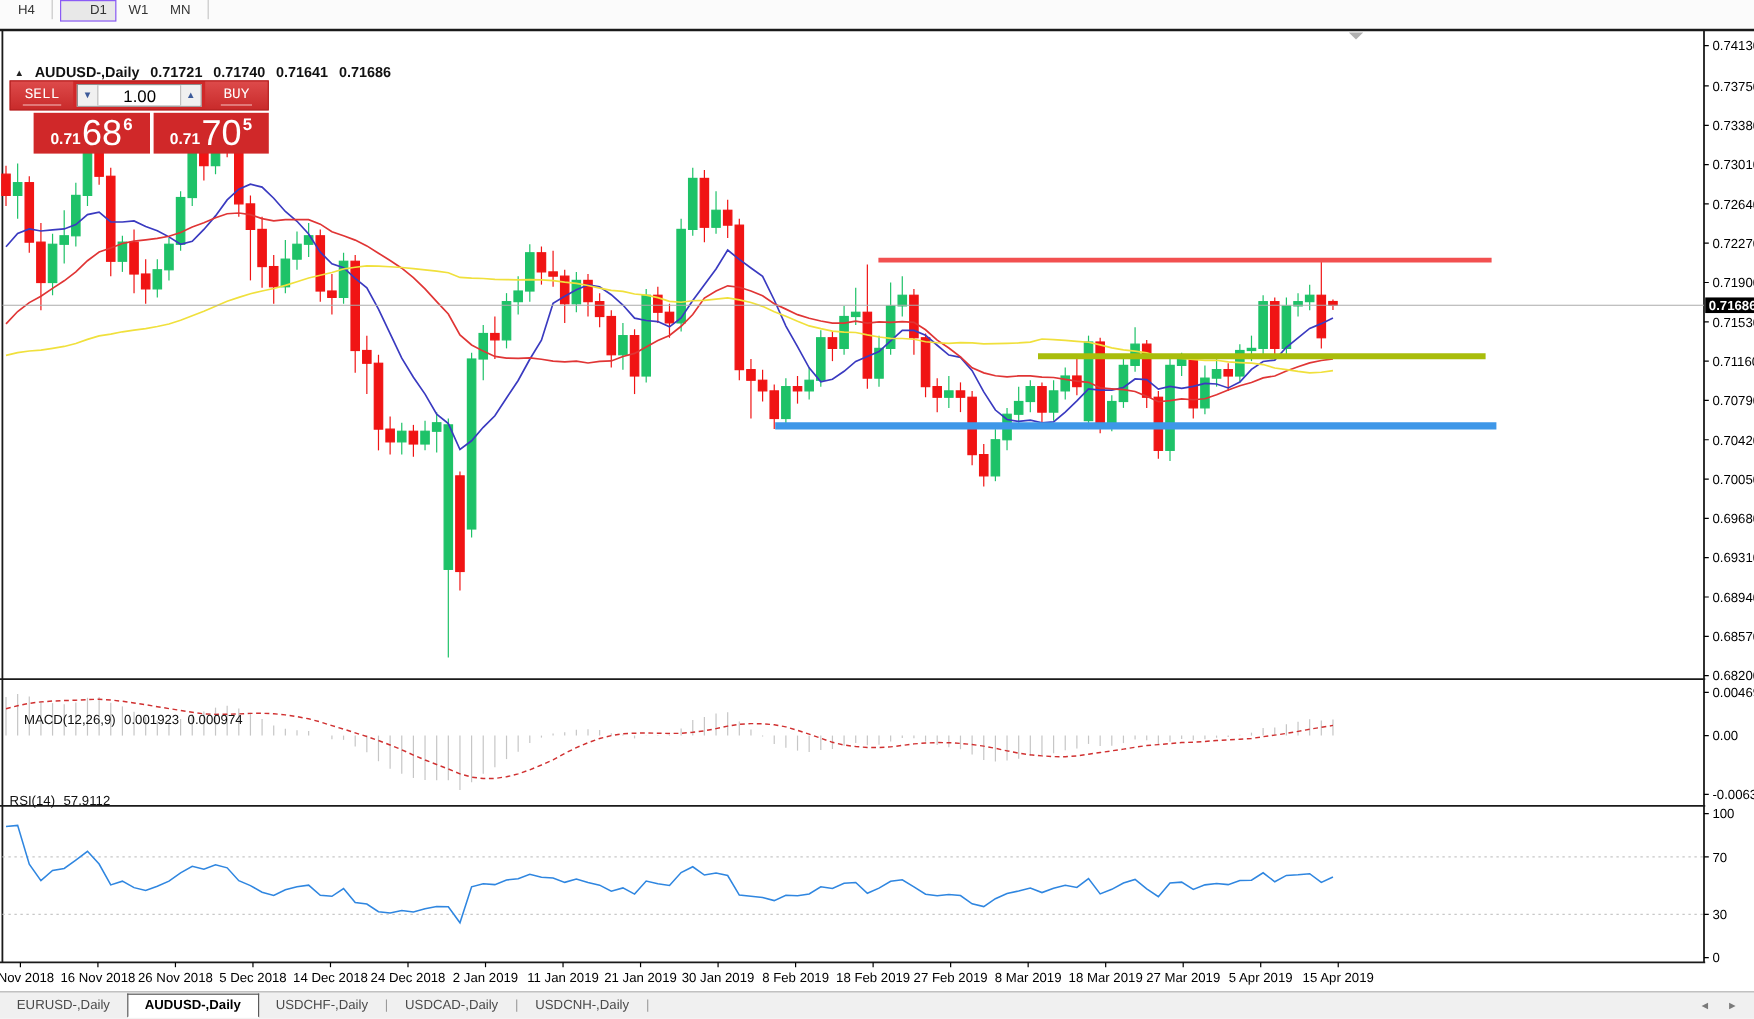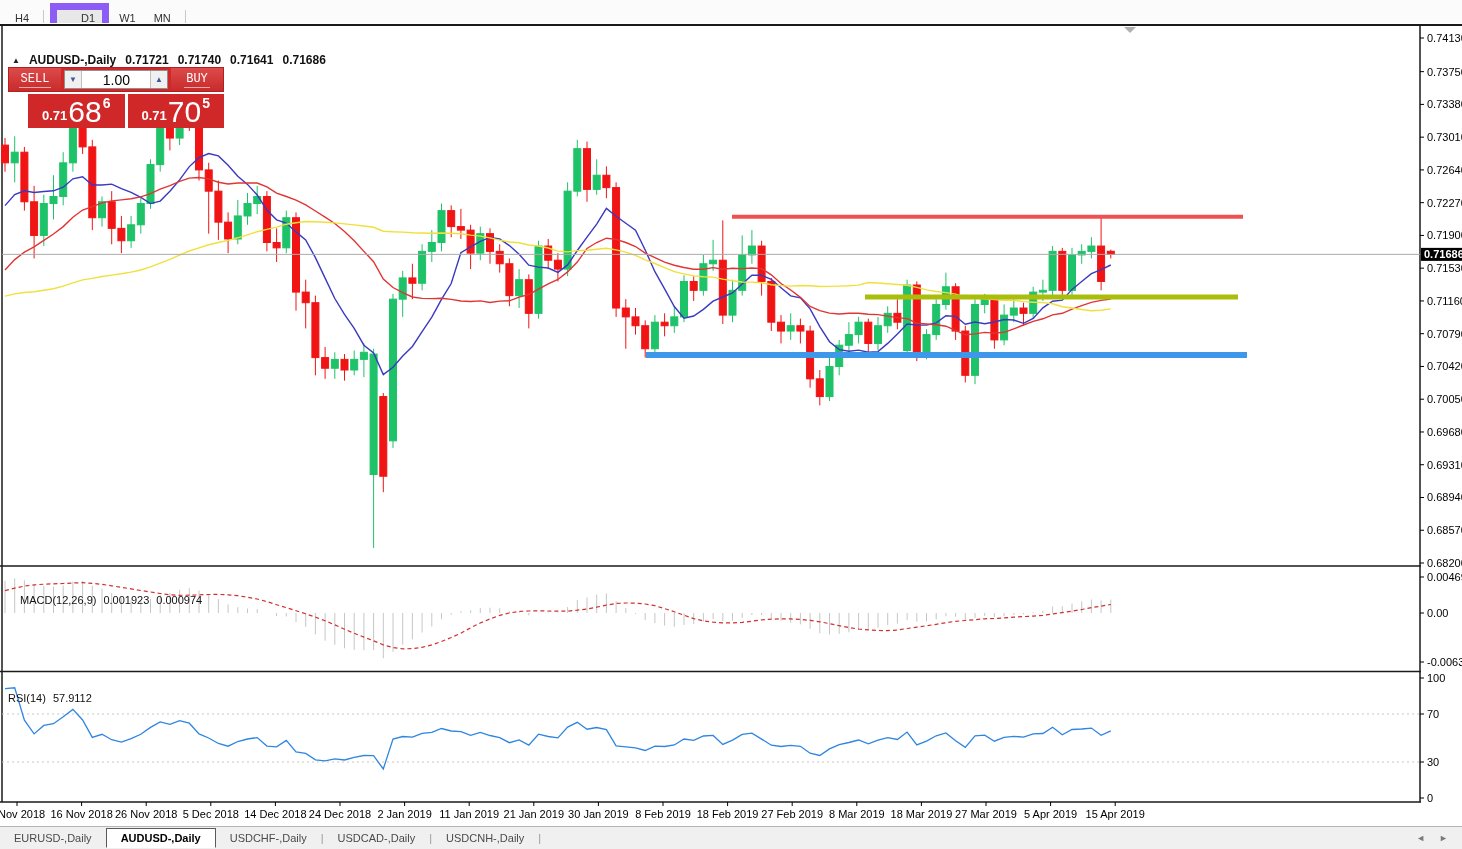--- a/index.html
+++ b/index.html
@@ -1,20 +1,20 @@
 <!DOCTYPE html>
 <html><head>
 <meta charset="utf-8">
 <style>
   html,body{margin:0;padding:0;background:#fff;width:1462px;height:849px;overflow:hidden;
     font-family:"Liberation Sans",sans-serif;font-size:11px;color:#000;}
   .toolbar{position:absolute;left:0;top:0;width:1462px;height:36px;background:#fbfbfb;
-    border-bottom:1px solid #a9a9a9;display:flex;align-items:center;padding-left:6px;box-sizing:border-box;}
+    border-bottom:1px solid #a9a9a9;display:flex;align-items:flex-start;padding-left:6px;box-sizing:border-box;}
   .tf-btn{padding:2px 7px;margin:0 1px;color:#333;border:1px solid transparent;cursor:default;}
-  .tf-btn.active{background:#e8e8e8;border:7px solid #8b5cf6;padding-left:24px;}
+  .tf-btn.active{background:#e8e8e8;border:1px solid #8b5cf6;padding-left:24px;}
   .tb-sep{width:1px;height:16px;background:#c8c8c8;margin:0 5px;}
   .chart-area{position:absolute;left:0;top:23px;width:1462px;height:826px;background:#fff;}
   svg{position:absolute;left:0;top:0;}
   .chart-title{position:absolute;left:12px;top:30px;font-weight:bold;font-size:12px;color:#111;
     display:flex;gap:9px;align-items:center;white-space:nowrap;}
   .collapse{font-size:8px;color:#222;}
   .ind-label{position:absolute;font-size:11px;color:#111;display:flex;gap:7px;white-space:nowrap;}
   .trade-panel{position:absolute;left:8px;top:44px;width:216px;}
   .tp-row1{display:flex;height:25px;background:#d02829;border:1px solid #b02020;box-sizing:border-box;}
   .sell-btn,.buy-btn{width:52px;display:flex;align-items:center;justify-content:center;color:#fff;
@@ -560,21 +560,21 @@
         <span class="p-sup">5</span>
       </div>
     </div>
   </div>
 
   <div class="ind-label" style="left:20px;top:571px;">
     <span>MACD(12,26,9)</span>
     <span>0.001923</span>
     <span>0.000974</span>
   </div>
-  <div class="ind-label" style="left:8px;top:669px;">
+  <div class="ind-label" style="left:8px;top:639px;">
     <span>RSI(14)</span>
     <span>57.9112</span>
   </div>
 </div>
 
 <div class="bottombar" id="tabbar">
     <div class="tab">EURUSD-,Daily</div>
     <div class="tab active">AUDUSD-,Daily</div>
     <div class="tab">USDCHF-,Daily</div>
     <div class="tab-sep">|</div>

